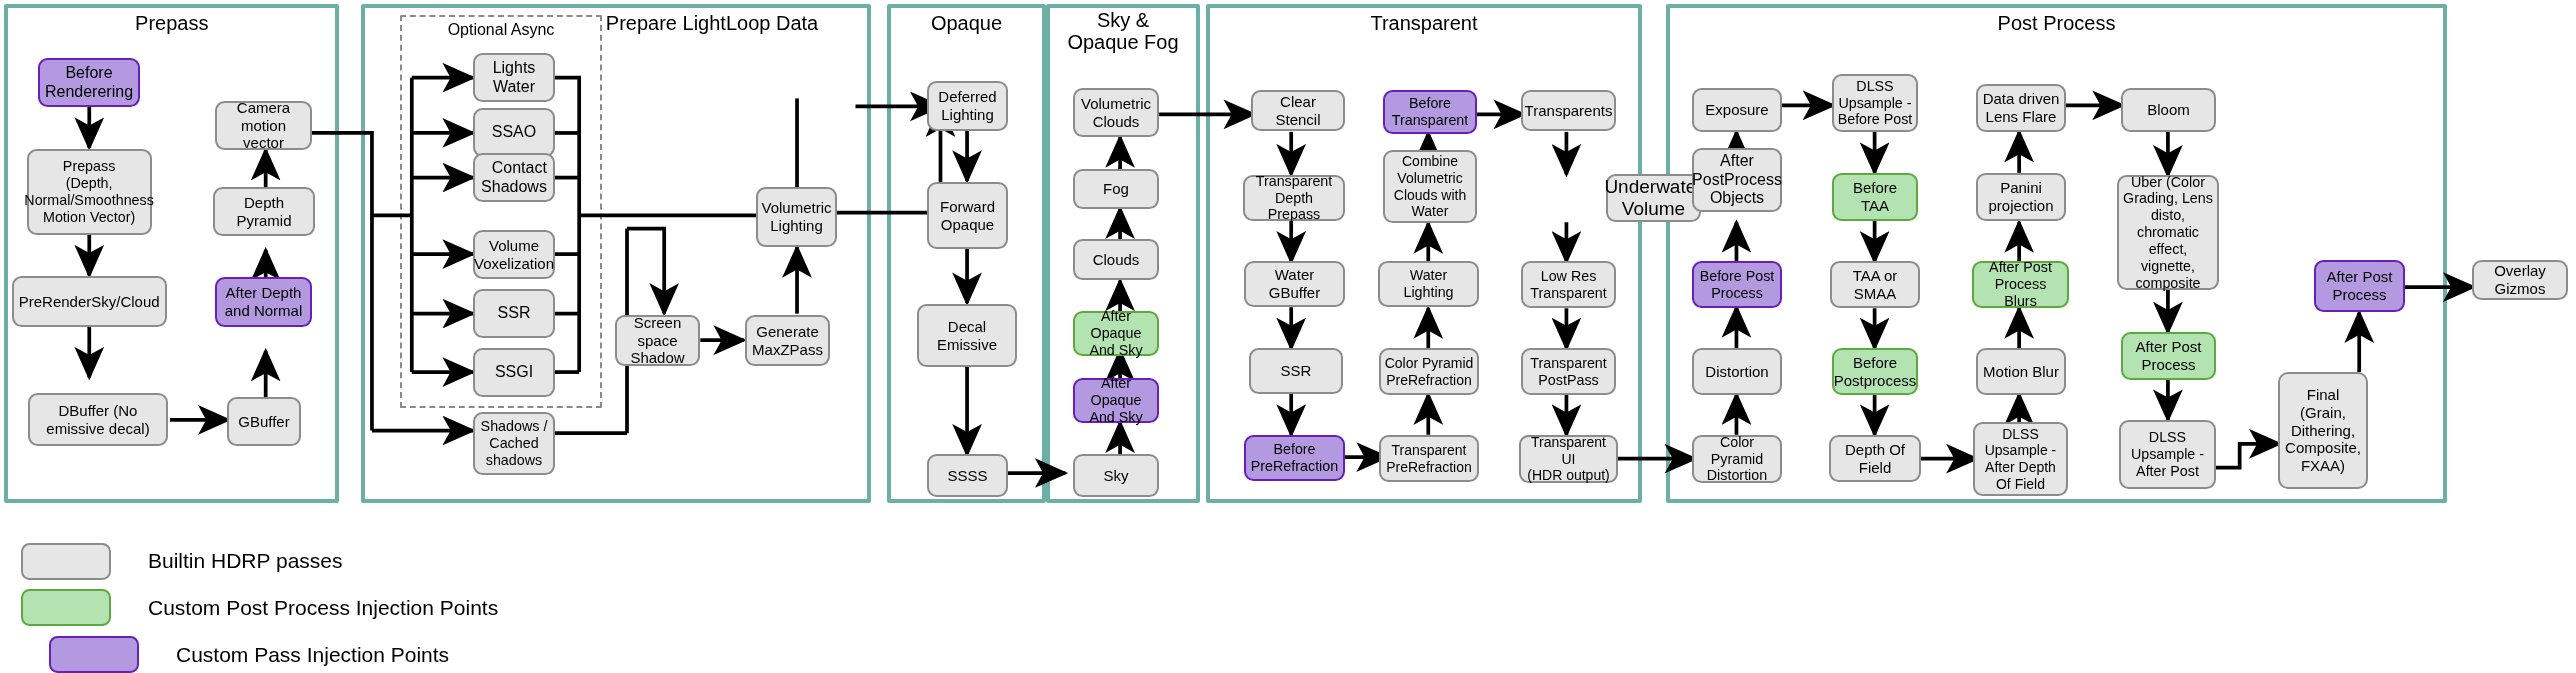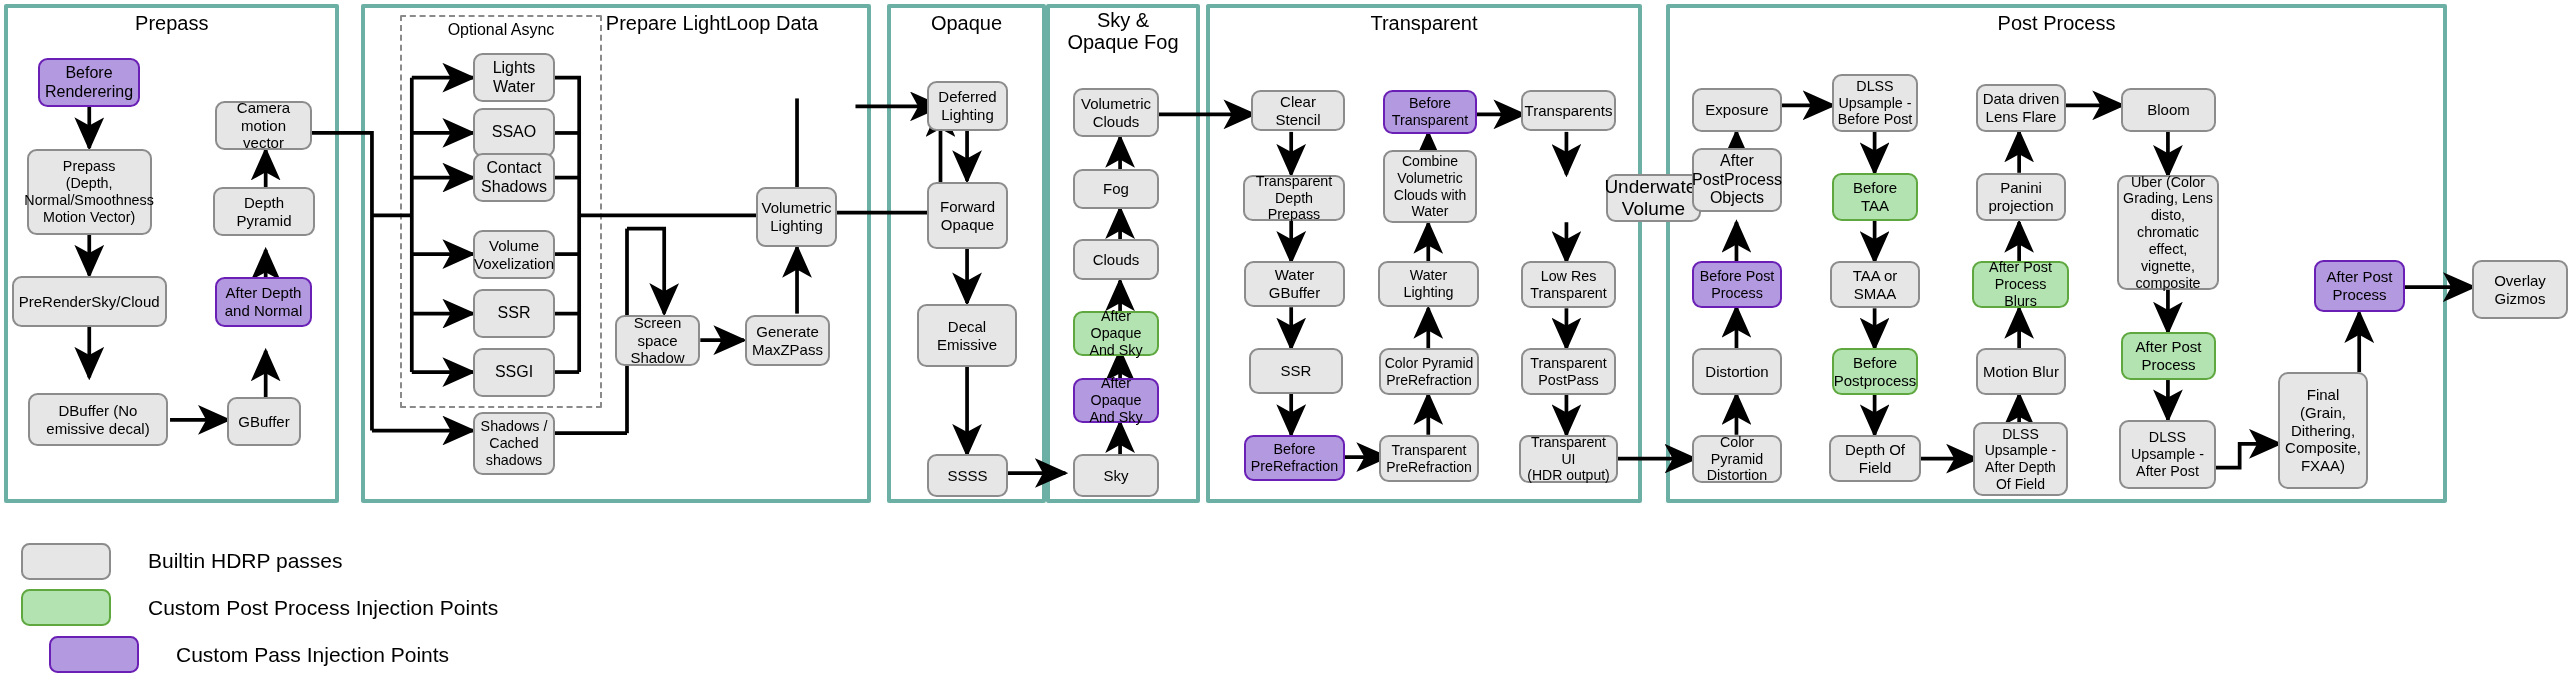--- a/index.html
+++ b/index.html
@@ -239,21 +239,21 @@
 
   <div class="node builtin" style="left:215px;top:101px;width:97px;height:49px;font-size:15px;">Camera motion
 vector</div>
   <div class="node builtin" style="left:213px;top:187px;width:102px;height:49px;font-size:15px;">Depth Pyramid</div>
   <div class="node purple" style="left:215px;top:277px;width:97px;height:50px;font-size:15px;">After Depth
 and Normal</div>
   <div class="node builtin" style="left:227px;top:397px;width:74px;height:49px;font-size:15px;">GBuffer</div>
 
   <div class="node builtin" style="left:473px;top:53px;width:82px;height:49px;">Lights Water</div>
   <div class="node builtin" style="left:473px;top:108px;width:82px;height:49px;">SSAO</div>
-  <div class="node builtin" style="left:473px;top:153px;width:82px;height:49px;">Contact
+  <div class="node builtin" style="left:473px;top:153px;width:82px;height:49px;text-align:right;">Contact
 Shadows</div>
   <div class="node builtin" style="left:473px;top:230px;width:82px;height:49px;font-size:15px;">Volume
 Voxelization</div>
   <div class="node builtin" style="left:473px;top:289px;width:82px;height:49px;">SSR</div>
   <div class="node builtin" style="left:473px;top:348px;width:82px;height:49px;">SSGI</div>
   <div class="node builtin" style="left:473px;top:412px;width:82px;height:63px;font-size:14.3px;">Shadows /
 Cached
 shadows</div>
 
   <div class="node builtin" style="left:615px;top:315px;width:85px;height:51px;font-size:15px;">Screen space
@@ -354,21 +354,21 @@
 After Post</div>
 
   <div class="node builtin" style="left:2278px;top:372px;width:90px;height:117px;font-size:15px;border-radius:10px;">Final
 (Grain,
 Dithering,
 Composite,
 FXAA)</div>
   <div class="node purple" style="left:2314px;top:260px;width:91px;height:52px;font-size:15px;">After Post
 Process</div>
 
-  <div class="node builtin" style="left:2472px;top:260px;width:96px;height:59px;font-size:15px;">Overlay
+  <div class="node builtin" style="left:2472px;top:260px;width:96px;height:40px;font-size:15px;">Overlay
 Gizmos</div>
 
   <div class="legend">
     <div class="legend-row" style="left:21px;top:11.7px;">
       <div class="legend-swatch builtin"></div>
       <div class="legend-label">Builtin HDRP passes</div>
     </div>
     <div class="legend-row" style="left:21px;top:58px;">
       <div class="legend-swatch green"></div>
       <div class="legend-label">Custom Post Process Injection Points</div>

